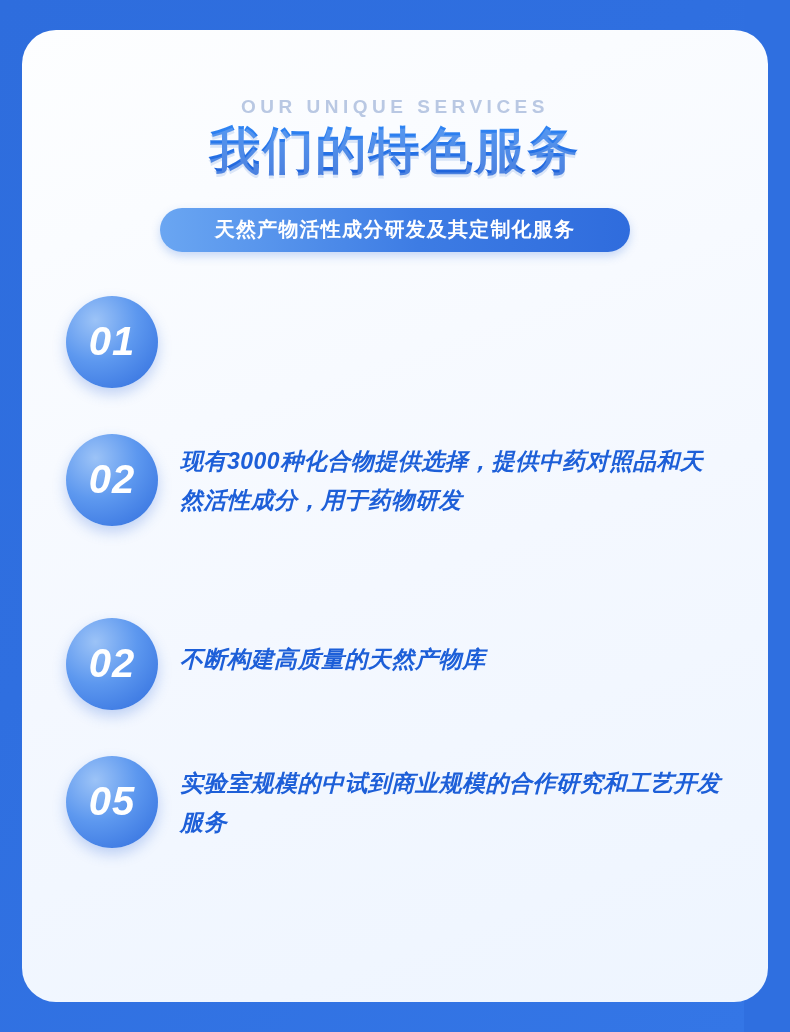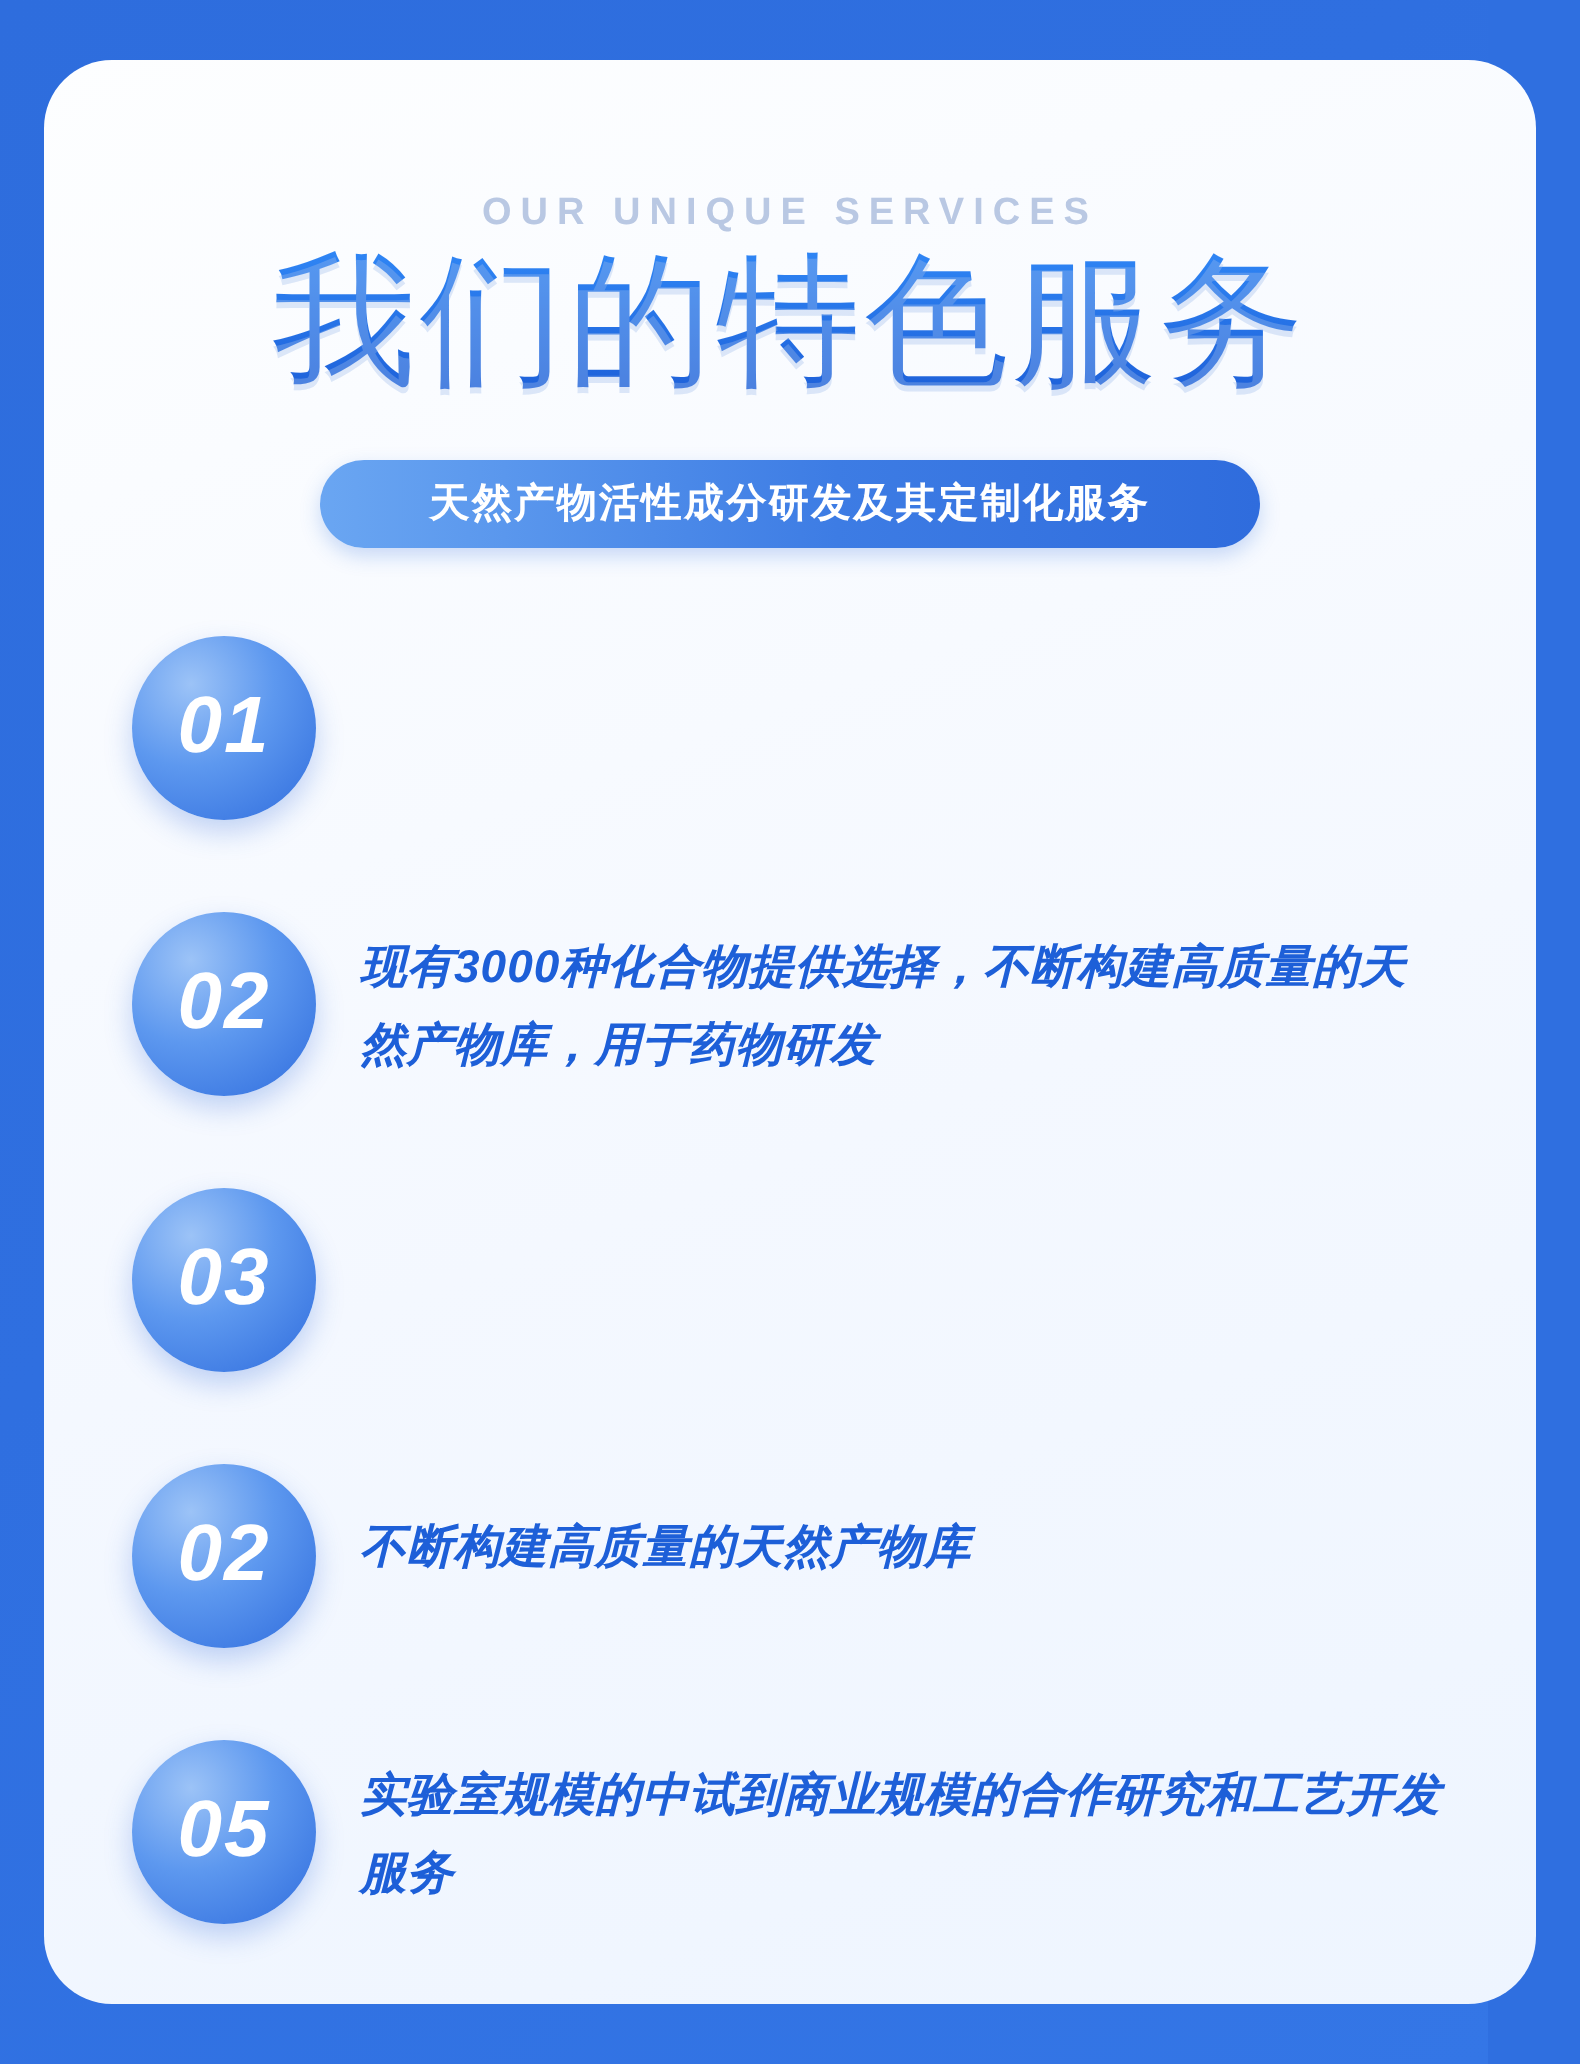--- a/index.html
+++ b/index.html
@@ -36,22 +36,22 @@
   .eyebrow {
     text-align: center;
     color: #b9c8e3;
     font-size: 19px;
     font-weight: bold;
     letter-spacing: 4.5px;
     margin: 10px 0 6px 0;
   }
   .main-title {
     text-align: center;
-    font-size: 72px;
-    font-weight: normal;
+    font-size: 51px;
+    font-weight: bold;
     letter-spacing: 2px;
     line-height: 1.05;
     color: #1f6fe8;
     background: linear-gradient(180deg, #2f86f5 0%, #1d5fd8 100%);
     -webkit-background-clip: text;
     background-clip: text;
     -webkit-text-fill-color: transparent;
     text-shadow: 0 3px 0 rgba(160,190,235,0.35);
     margin: 2px 0 0 0;
   }
@@ -131,25 +131,24 @@
     <div class="subtitle-pill">天然产物活性成分研发及其定制化服务</div>
 
     <div class="list">
 
       <div class="item">
         <div class="badge">01</div>
       </div>
 
       <div class="item two-line">
         <div class="badge">02</div>
-        <div class="item-text">现有3000种化合物提供选择，不断构建高质量的天然产物库，用于药物研发</div>
+        <div class="item-text">现有3000种化合物提供选择，提供中药对照品和天然活性成分，用于药物研发</div>
       </div>
 
       <div class="item">
-        <div class="badge">03</div>
       </div>
 
       <div class="item">
         <div class="badge">02</div>
         <div class="item-text">不断构建高质量的天然产物库</div>
       </div>
 
       <div class="item two-line">
         <div class="badge">05</div>
         <div class="item-text">实验室规模的中试到商业规模的合作研究和工艺开发服务</div>

